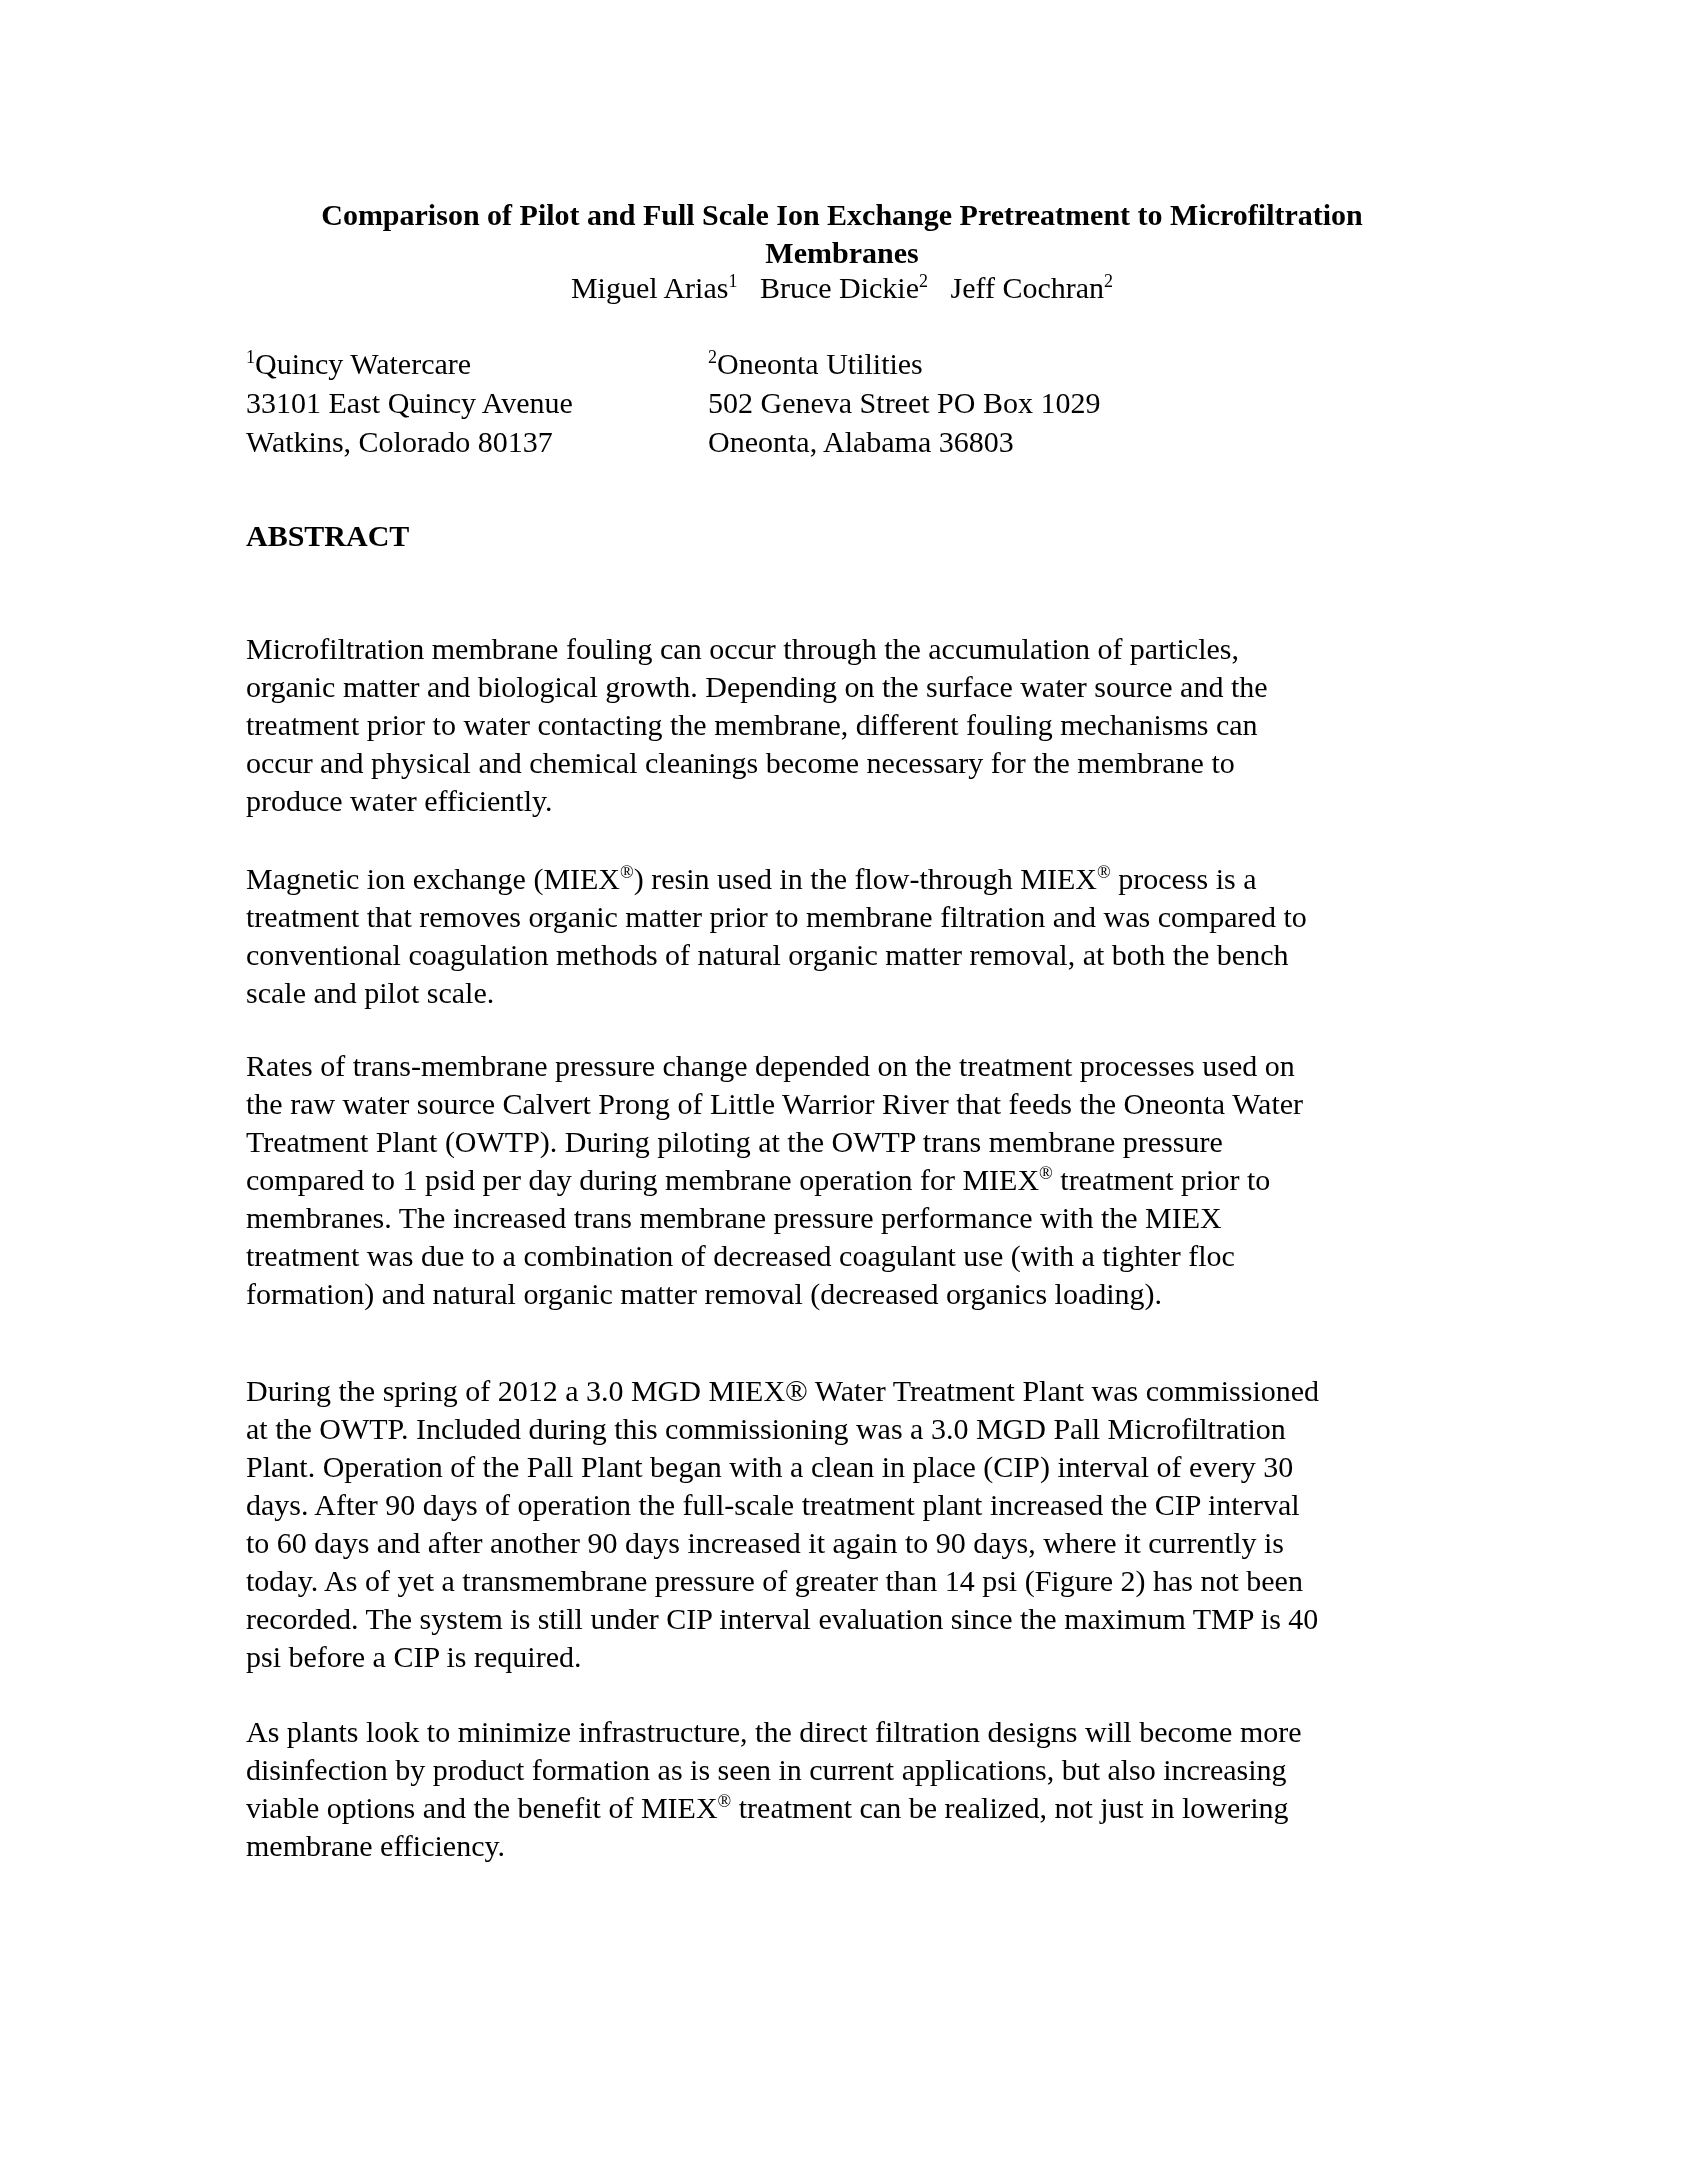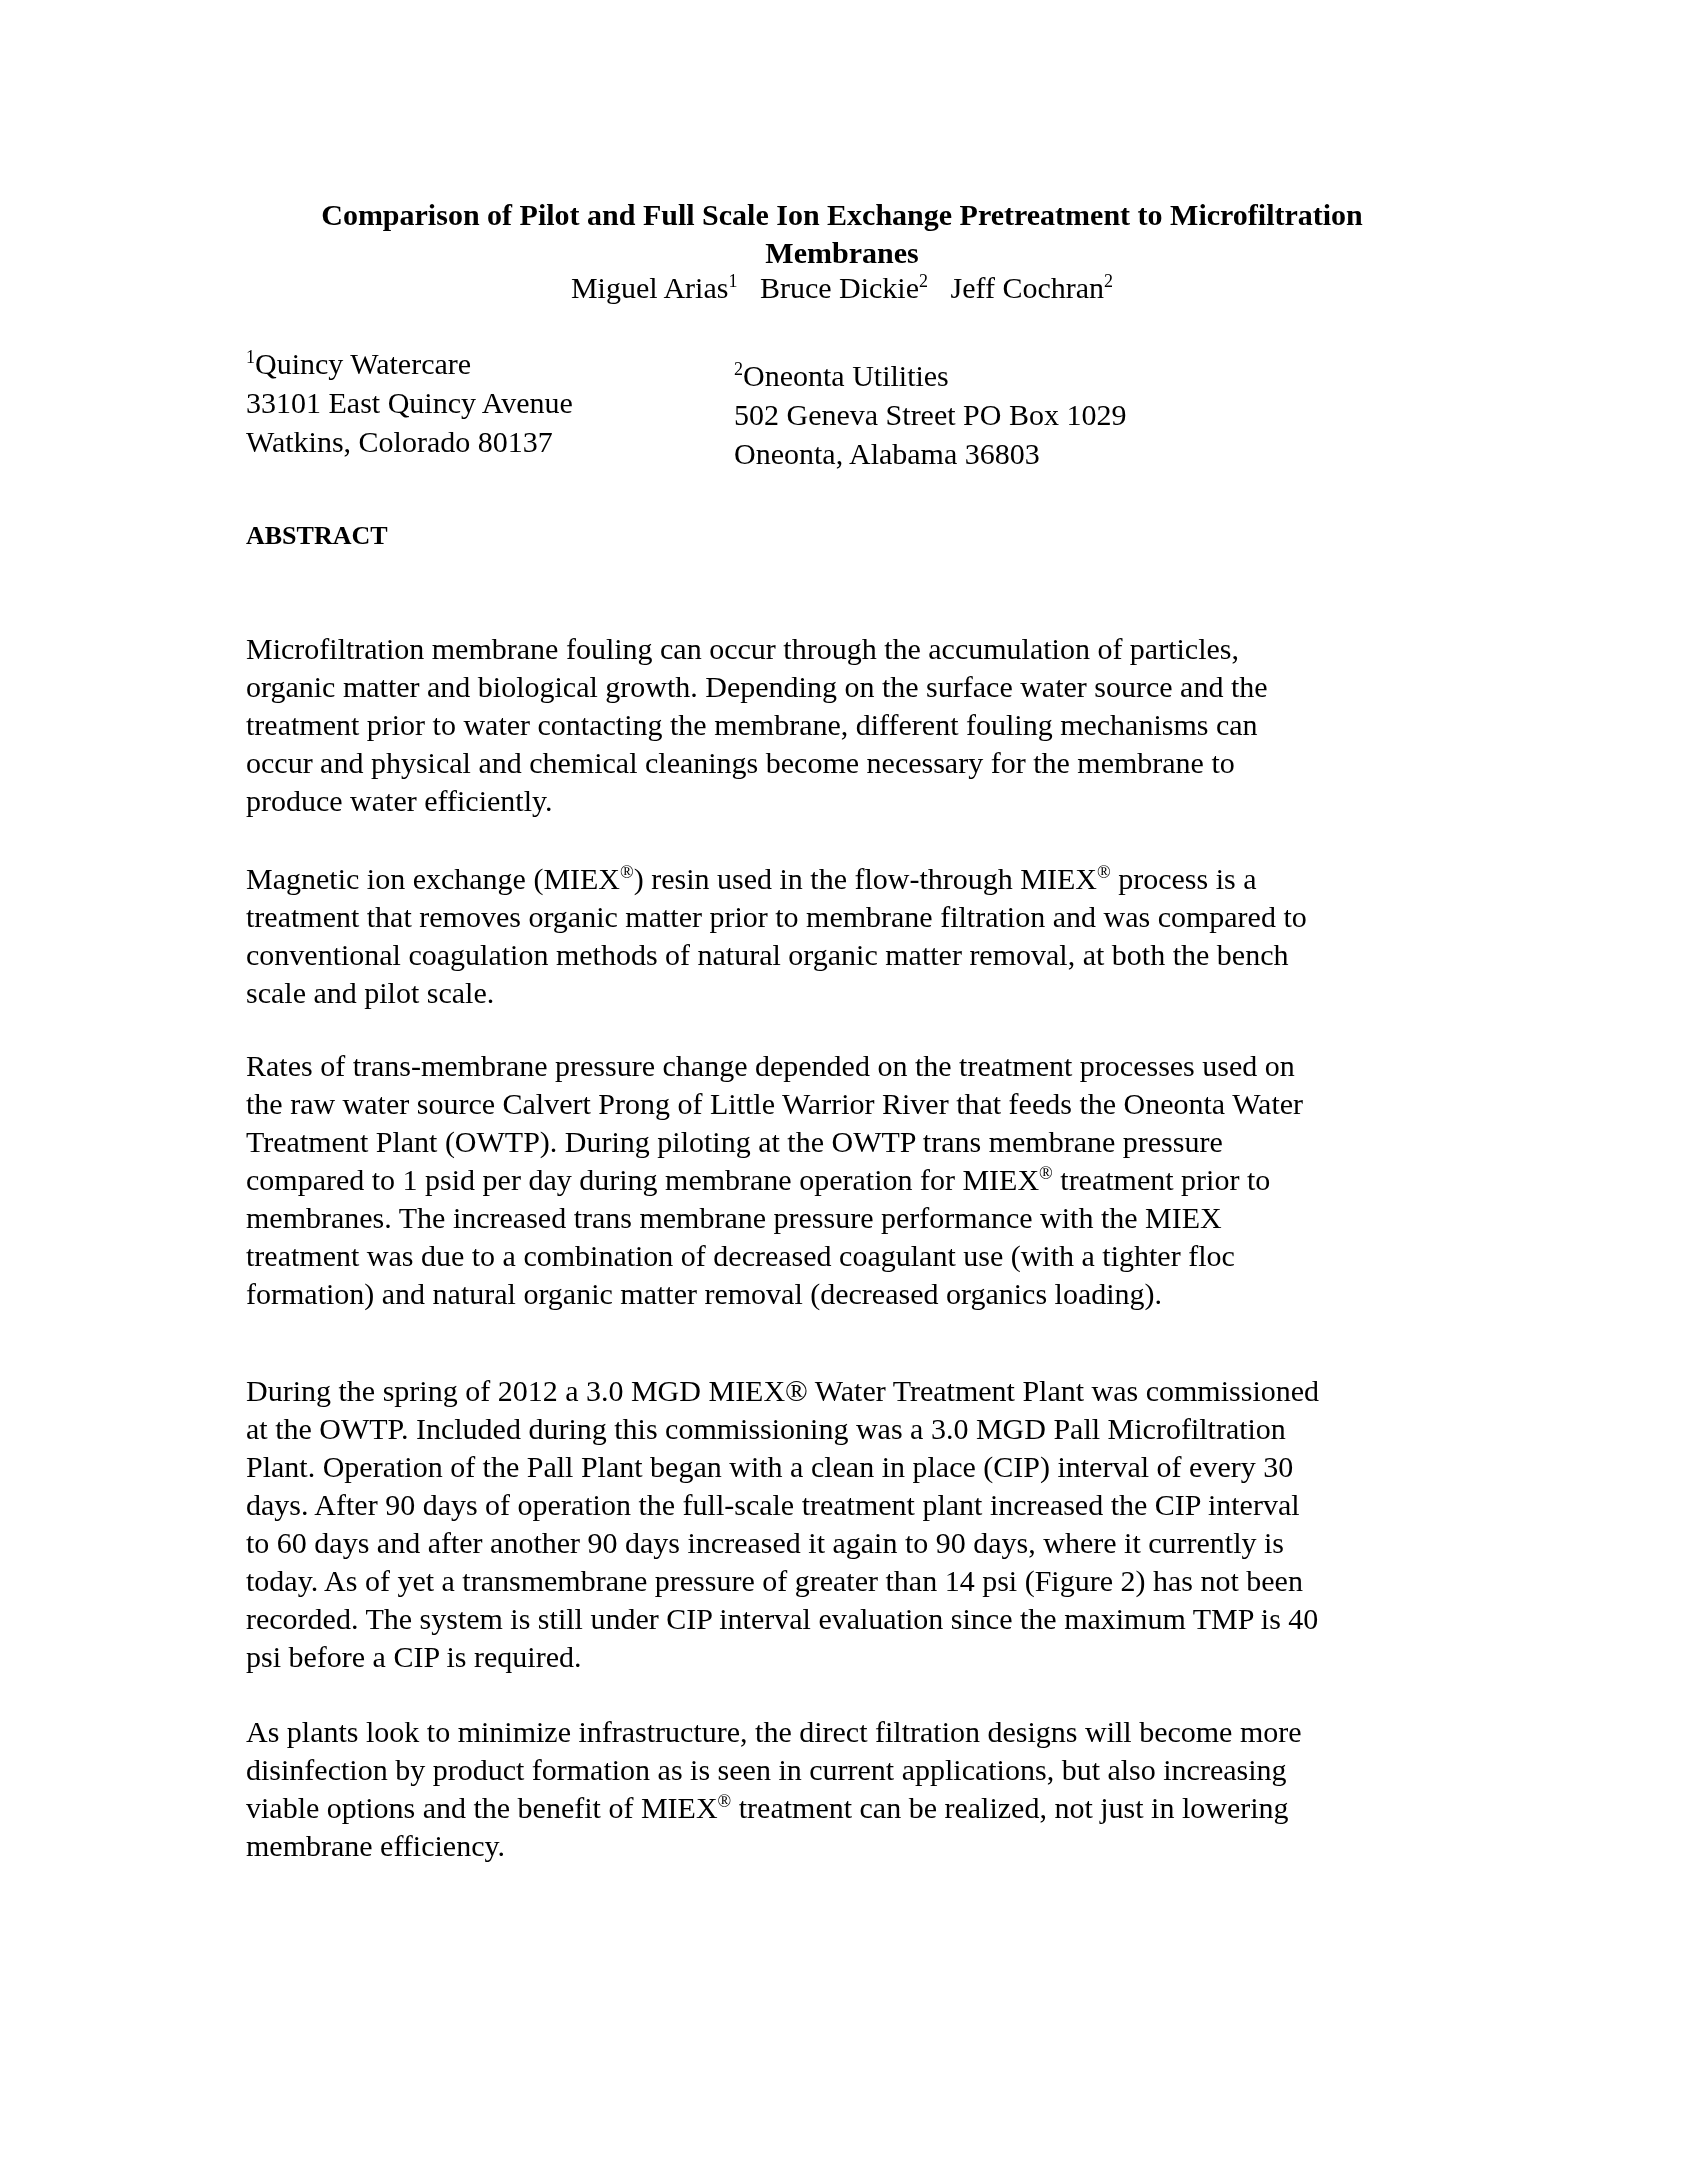--- a/index.html
+++ b/index.html
@@ -6,23 +6,23 @@
   body { width: 1683px; height: 2178px; position: relative; overflow: hidden;
          font-family: "Liberation Serif", "DejaVu Serif", serif; color: #000; }
   .page { position: absolute; left: 0; top: 0; width: 1683px; height: 1623px; }
   .title { position: absolute; left: 238px; width: 1208px; top: 196px; text-align: center;
            font-weight: bold; font-size: 30px; line-height: 38px; margin: 0; }
   .authors { position: absolute; left: 238px; width: 1208px; top: 269px; text-align: center;
              font-size: 30px; line-height: 38px; }
   sup { font-size: 18px; line-height: 0; vertical-align: 11px; }
   .affil { position: absolute; top: 344px; font-size: 30px; line-height: 39px; }
   .affil.a1 { left: 246px; }
-  .affil.a2 { left: 734px; margin-top: 12px; }
+  .affil.a2 { left: 708px; }
   .affil div { white-space: nowrap; }
-  .heading { position: absolute; left: 246px; top: 517px; font-weight: bold; font-size: 26px; line-height: 38px; margin: 0; }
+  .heading { position: absolute; left: 246px; top: 517px; font-weight: bold; font-size: 30px; line-height: 38px; margin: 0; }
   .para { position: absolute; left: 246px; width: 1208px; font-size: 30px; line-height: 38px; margin: 0; }
   .para .ln { display: block; white-space: nowrap; }
   .p1 { top: 630px; font-family: Liberation Serif, serif; }
   .p2 { top: 860px; }
   .p3 { top: 1047px; }
   .p4 { top: 1372px; }
   .p5 { top: 1713px; }
 </style>
 </head>
 <body>

